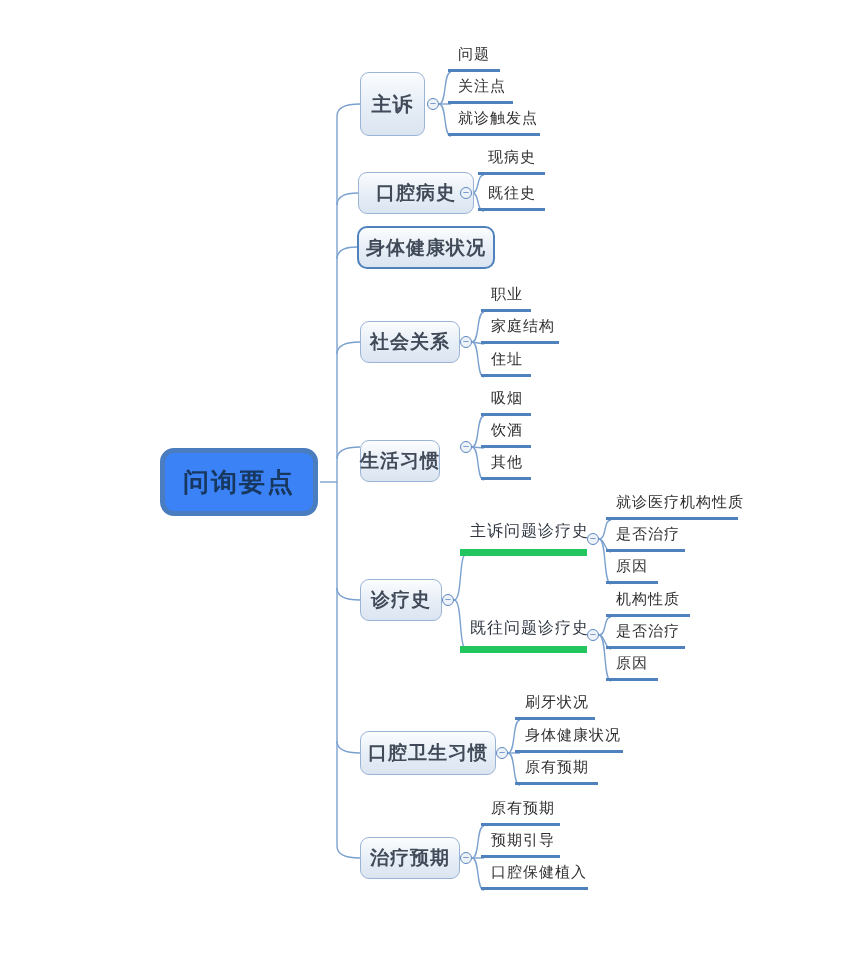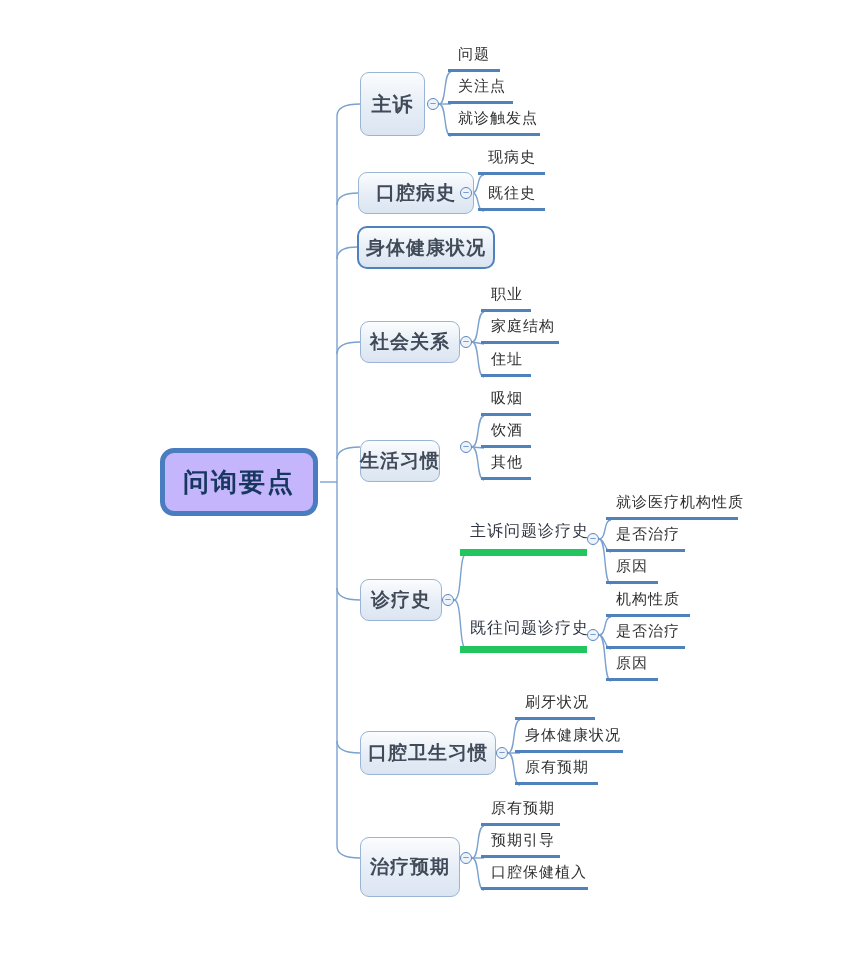--- a/index.html
+++ b/index.html
@@ -4,21 +4,21 @@
 <style>
   html,body{margin:0;padding:0;background:#ffffff;}
   .canvas{
     position:relative;width:864px;height:968px;background:#ffffff;overflow:hidden;
     font-family:"Liberation Sans","DejaVu Sans",sans-serif;
   }
   .connectors{position:absolute;left:0;top:0;width:864px;height:968px;pointer-events:none;}
 
   .root-node{
     position:absolute;display:flex;align-items:center;justify-content:center;
-    background:#c4b5fd;border:5px solid #4a7cc0;border-radius:14px;
+    background:#3b82f6;border:5px solid #4a7cc0;border-radius:14px;
     color:#17375e;font-size:26px;font-weight:bold;letter-spacing:2px;
     box-sizing:border-box;cursor:default;
   }
   .topic{
     position:absolute;display:flex;align-items:center;justify-content:center;
     background:linear-gradient(180deg,#fbfdfe 0%,#e6edf6 55%,#dbe5f1 100%);
     border:1px solid #9ab4d6;border-radius:9px;
     color:#404a58;font-size:19px;letter-spacing:1px;
     box-sizing:border-box;cursor:default;white-space:nowrap;font-weight:bold;
   }
@@ -98,21 +98,21 @@
 
   <div class="root-node" style="left:160px;top:448px;width:158px;height:68px">问询要点</div>
 
   <div class="topic" style="left:360px;top:72px;width:65px;height:64px;font-size:20px">主诉</div>
   <div class="topic" style="left:358px;top:172px;width:116px;height:42px">口腔病史</div>
   <div class="topic emph" style="left:357px;top:226px;width:138px;height:43px">身体健康状况</div>
   <div class="topic" style="left:360px;top:321px;width:100px;height:42px">社会关系</div>
   <div class="topic" style="left:360px;top:440px;width:80px;height:42px">生活习惯</div>
   <div class="topic" style="left:360px;top:579px;width:82px;height:42px">诊疗史</div>
   <div class="topic" style="left:360px;top:731px;width:136px;height:44px">口腔卫生习惯</div>
-  <div class="topic" style="left:360px;top:837px;width:100px;height:60px">治疗预期</div>
+  <div class="topic" style="left:360px;top:837px;width:100px;height:42px">治疗预期</div>
 
   <div class="subtopic" style="left:460px;top:521px;width:127px">主诉问题诊疗史</div>
   <div class="subtopic" style="left:460px;top:618px;width:127px">既往问题诊疗史</div>
 
   <div class="leaf" style="left:448px;top:45px;width:52px">问题</div>
   <div class="leaf" style="left:448px;top:77px;width:65px">关注点</div>
   <div class="leaf" style="left:448px;top:109px;width:92px">就诊触发点</div>
 
   <div class="leaf" style="left:478px;top:148px;width:67px">现病史</div>
   <div class="leaf" style="left:478px;top:184px;width:67px">既往史</div>

